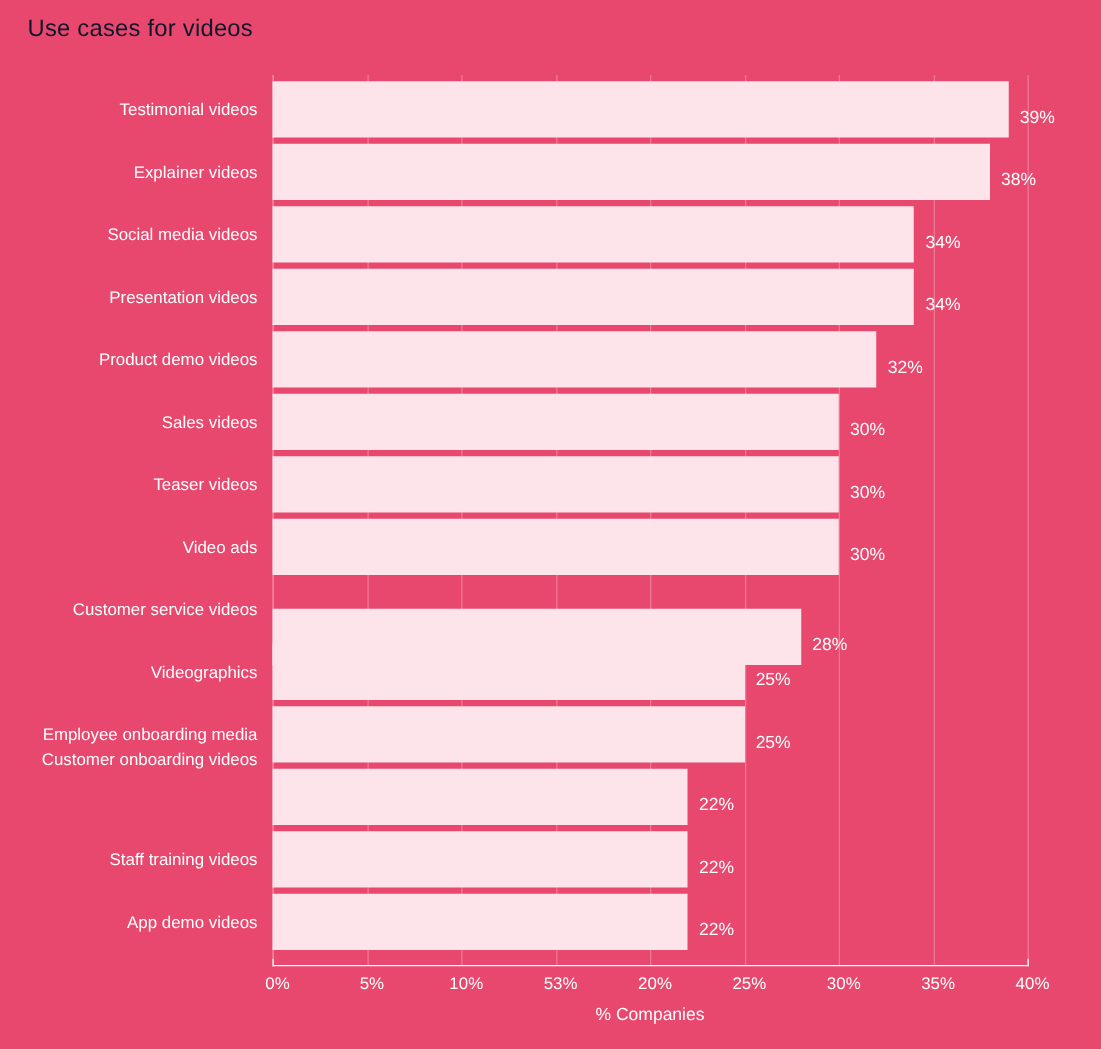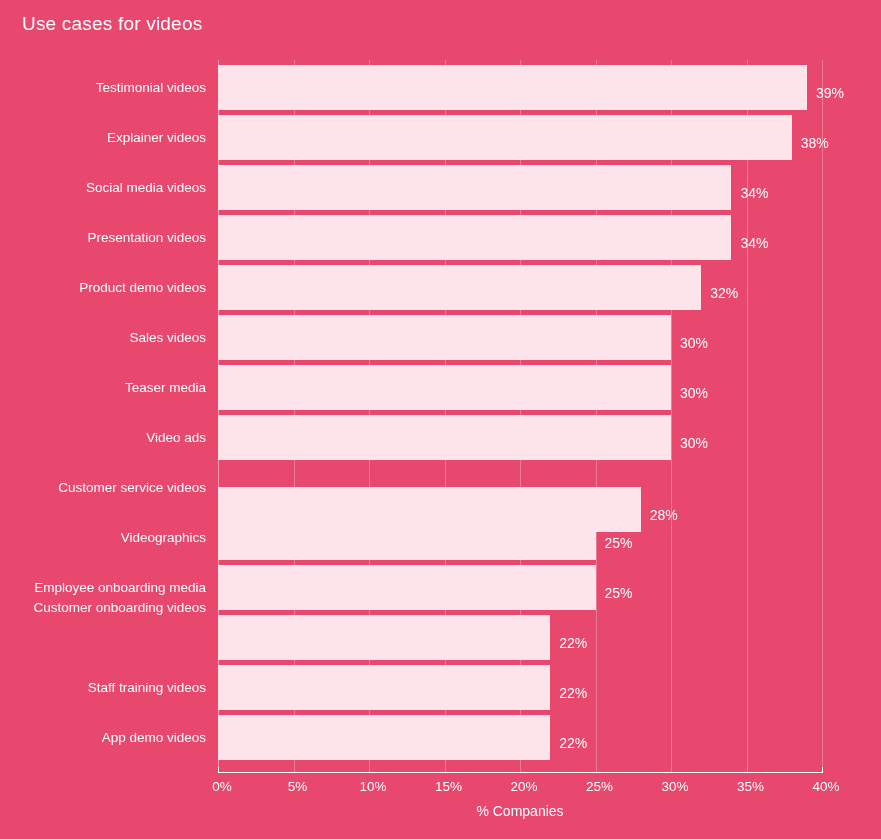--- a/index.html
+++ b/index.html
@@ -16,21 +16,21 @@
   }
   #chart-root {
     position: absolute;
     inset: 0;
   }
   .chart-title {
     position: absolute;
     left: 22px;
     top: 13px;
     font-size: 19px;
-    color: #ffffff;
+    color: #0f172a;
     letter-spacing: 0.2px;
     white-space: nowrap;
   }
 
   
   .plot {
     position: absolute;
     left: 218px;
     top: 60px;
     width: 604px;   
@@ -151,21 +151,21 @@
 
   <div class="chart-title">Use cases for videos</div>
 
   <div class="cat-labels" id="cat-labels">
       <div class="cat-label" style="top: 5px;">Testimonial videos</div>
       <div class="cat-label" style="top: 55px;">Explainer videos</div>
       <div class="cat-label" style="top: 105px;">Social media videos</div>
       <div class="cat-label" style="top: 205px;">Product demo videos</div>
       <div class="cat-label" style="top: 155px;">Presentation videos</div>
       <div class="cat-label" style="top: 255px;">Sales videos</div>
-      <div class="cat-label" style="top: 305px;">Teaser media</div>
+      <div class="cat-label" style="top: 305px;">Teaser videos</div>
       <div class="cat-label" style="top: 355px;">Video ads</div>
       <div class="cat-label" style="top: 405px;">Customer service videos</div>
       <div class="cat-label" style="top: 455px;">Videographics</div>
       <div class="cat-label" style="top: 505px;">Employee onboarding media</div>
       <div class="cat-label" style="top: 525px; padding-left: 26px;">Customer onboarding videos</div>
       <div class="cat-label" style="top: 605px;">Staff training videos</div>
       <div class="cat-label" style="top: 655px;">App demo videos</div>
     </div>
 
   <div class="plot">
@@ -241,21 +241,21 @@
   </div>
 
   <div class="axis-line"></div>
   <div class="axis-tip-left"></div>
   <div class="axis-tip-right"></div>
 
   <div class="tick-labels" id="tick-labels">
       <div class="tick-label" style="left: 222px;">0%</div>
       <div class="tick-label" style="left: 297.5px;">5%</div>
       <div class="tick-label" style="left: 373px;">10%</div>
-      <div class="tick-label" style="left: 448.5px;">15%</div>
+      <div class="tick-label" style="left: 448.5px;">53%</div>
       <div class="tick-label" style="left: 524px;">20%</div>
       <div class="tick-label" style="left: 599.5px;">25%</div>
       <div class="tick-label" style="left: 675px;">30%</div>
       <div class="tick-label" style="left: 750.5px;">35%</div>
       <div class="tick-label" style="left: 826px;">40%</div>
     </div>
 
   <div class="x-axis-title">% Companies</div>
 
 </div>

